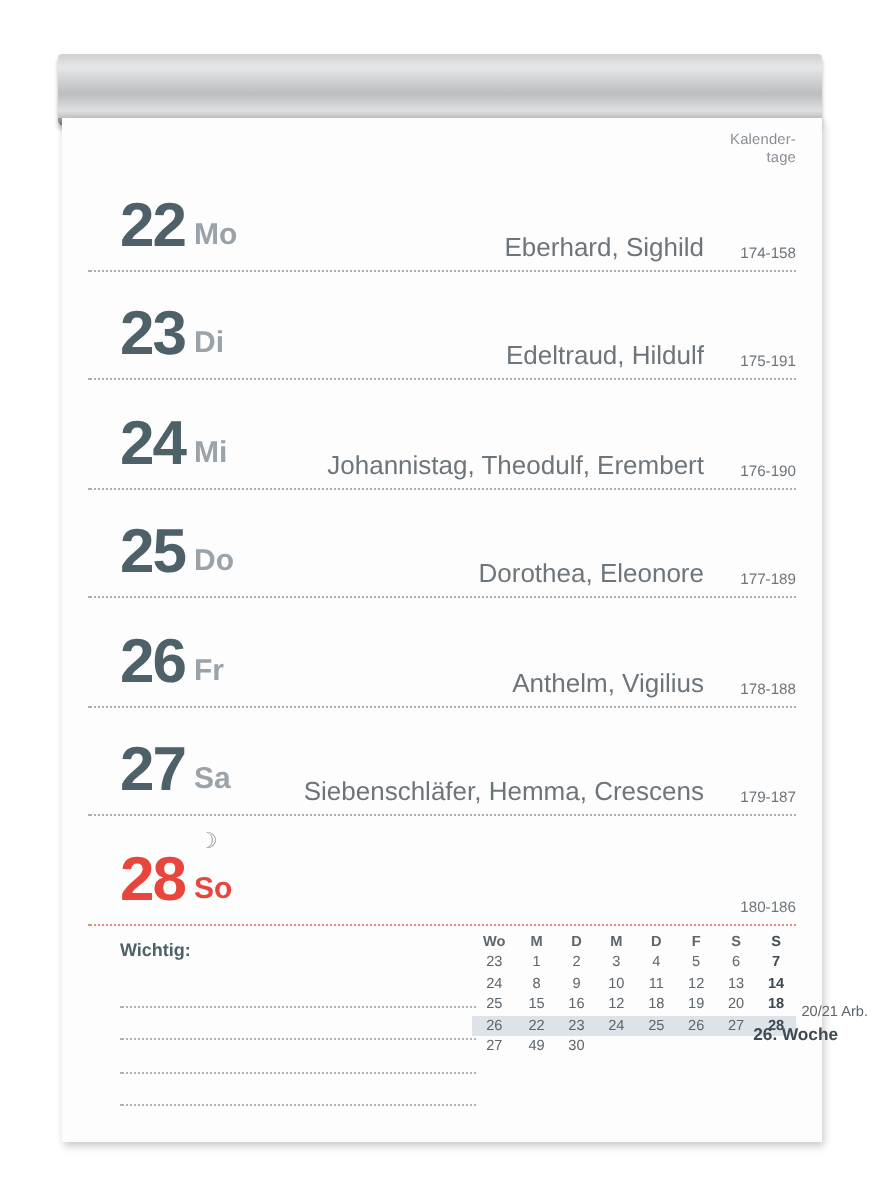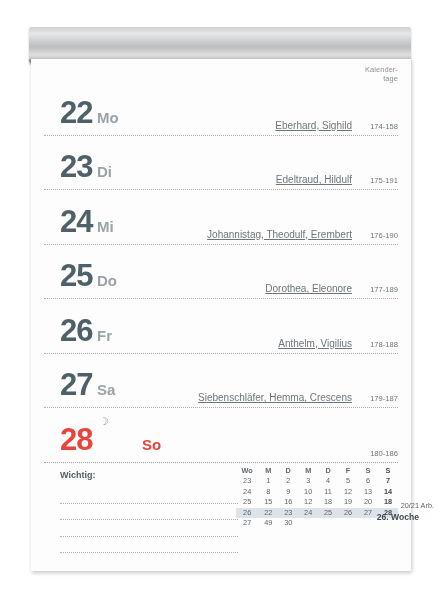--- a/index.html
+++ b/index.html
@@ -51,27 +51,27 @@
   .dnum{
     position:absolute;left:16px;bottom:8px;
     font-size:31px;font-weight:bold;color:#4e6068;letter-spacing:-1px;
     line-height:31px;
   }
   .dwd{
     position:absolute;bottom:11px;
     font-size:15px;font-weight:bold;color:#9aa3a9;line-height:14px;
   }
   .day-row.sunday .dnum{color:#e8453c;}
-  .day-row.sunday .dwd{color:#e8453c;margin-left:45px;}
+  .day-row.sunday .dwd{color:#e8453c;}
   .moon{
     position:absolute;bottom:36px;font-size:11px;color:#8e979d;line-height:11px;
   }
   .names{
     position:absolute;right:46px;bottom:5px;
-    font-size:10px;color:#6d757b;white-space:nowrap;text-decoration:underline;
+    font-size:13px;color:#6d757b;white-space:nowrap;
   }
   .kt{
     position:absolute;right:0;bottom:5px;width:42px;text-align:right;
     font-size:7.6px;color:#6d757b;white-space:nowrap;
   }
 
   
   #lower{position:absolute;left:0;right:0;top:404px;bottom:0;}
 
   #wichtig{

